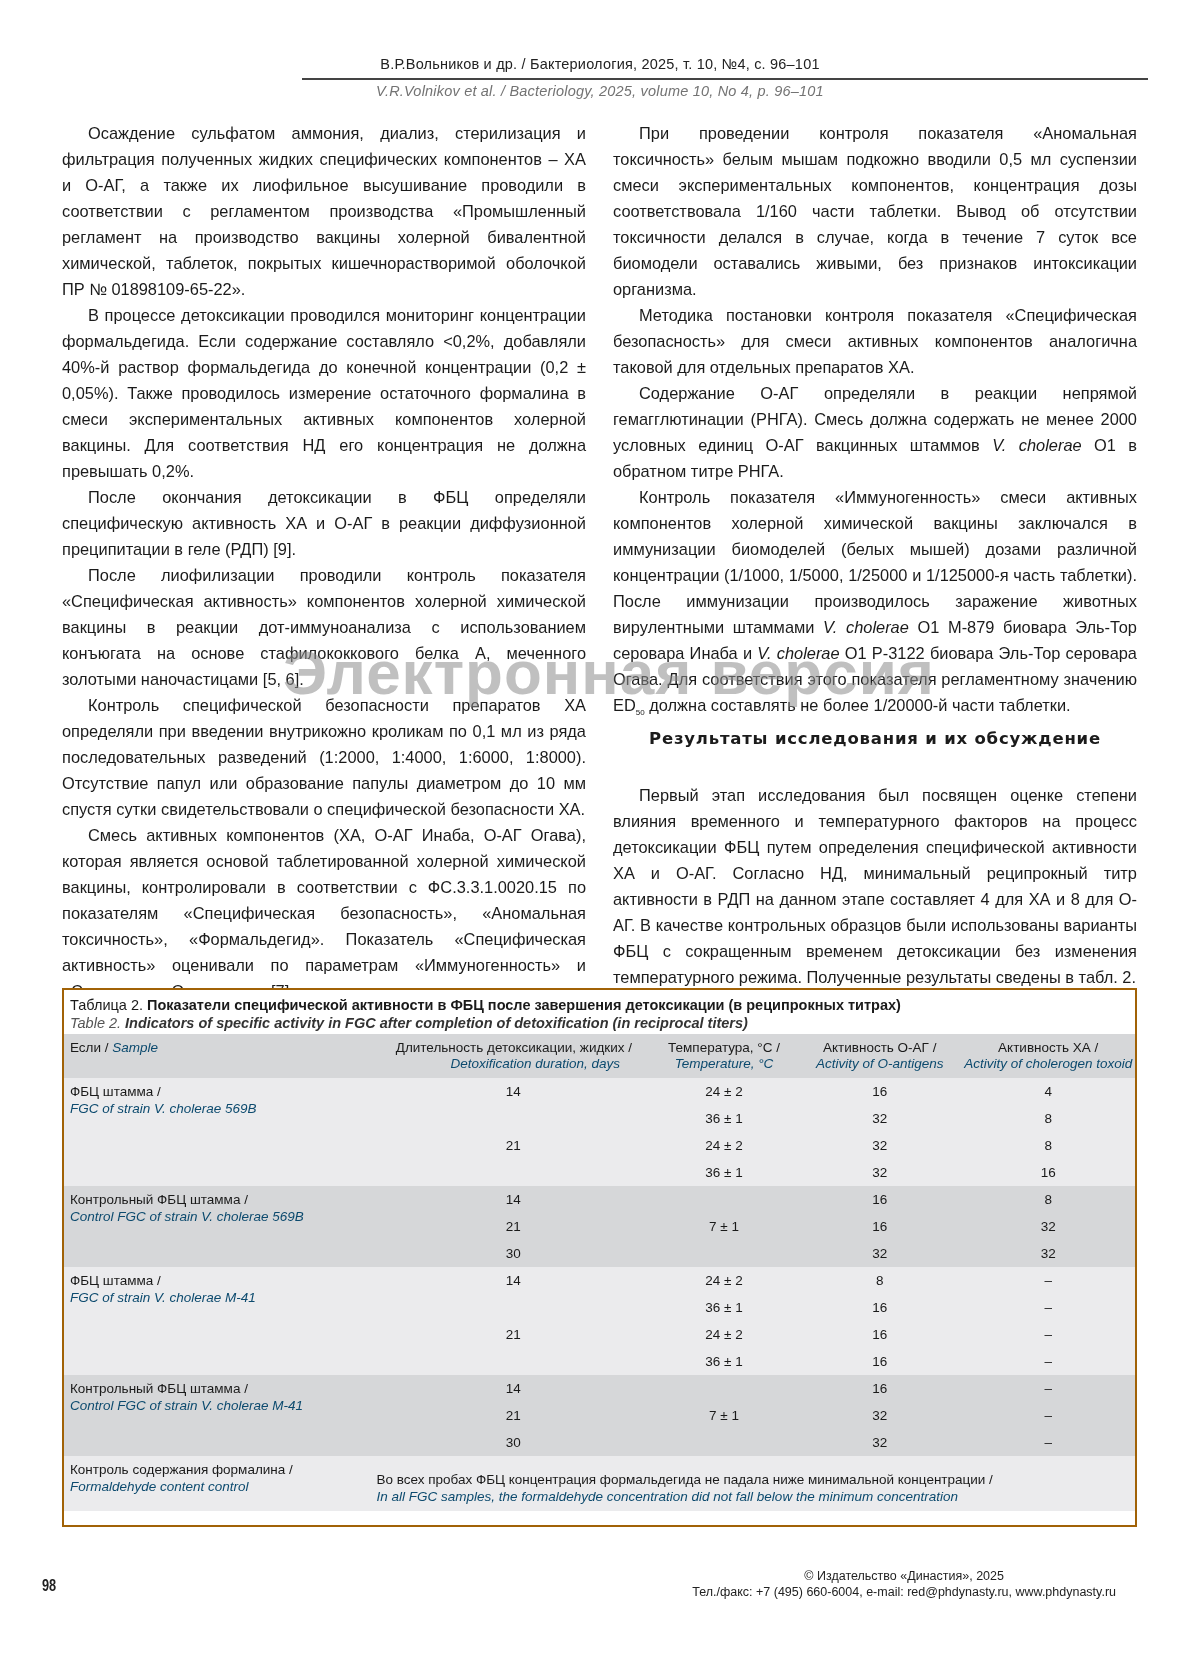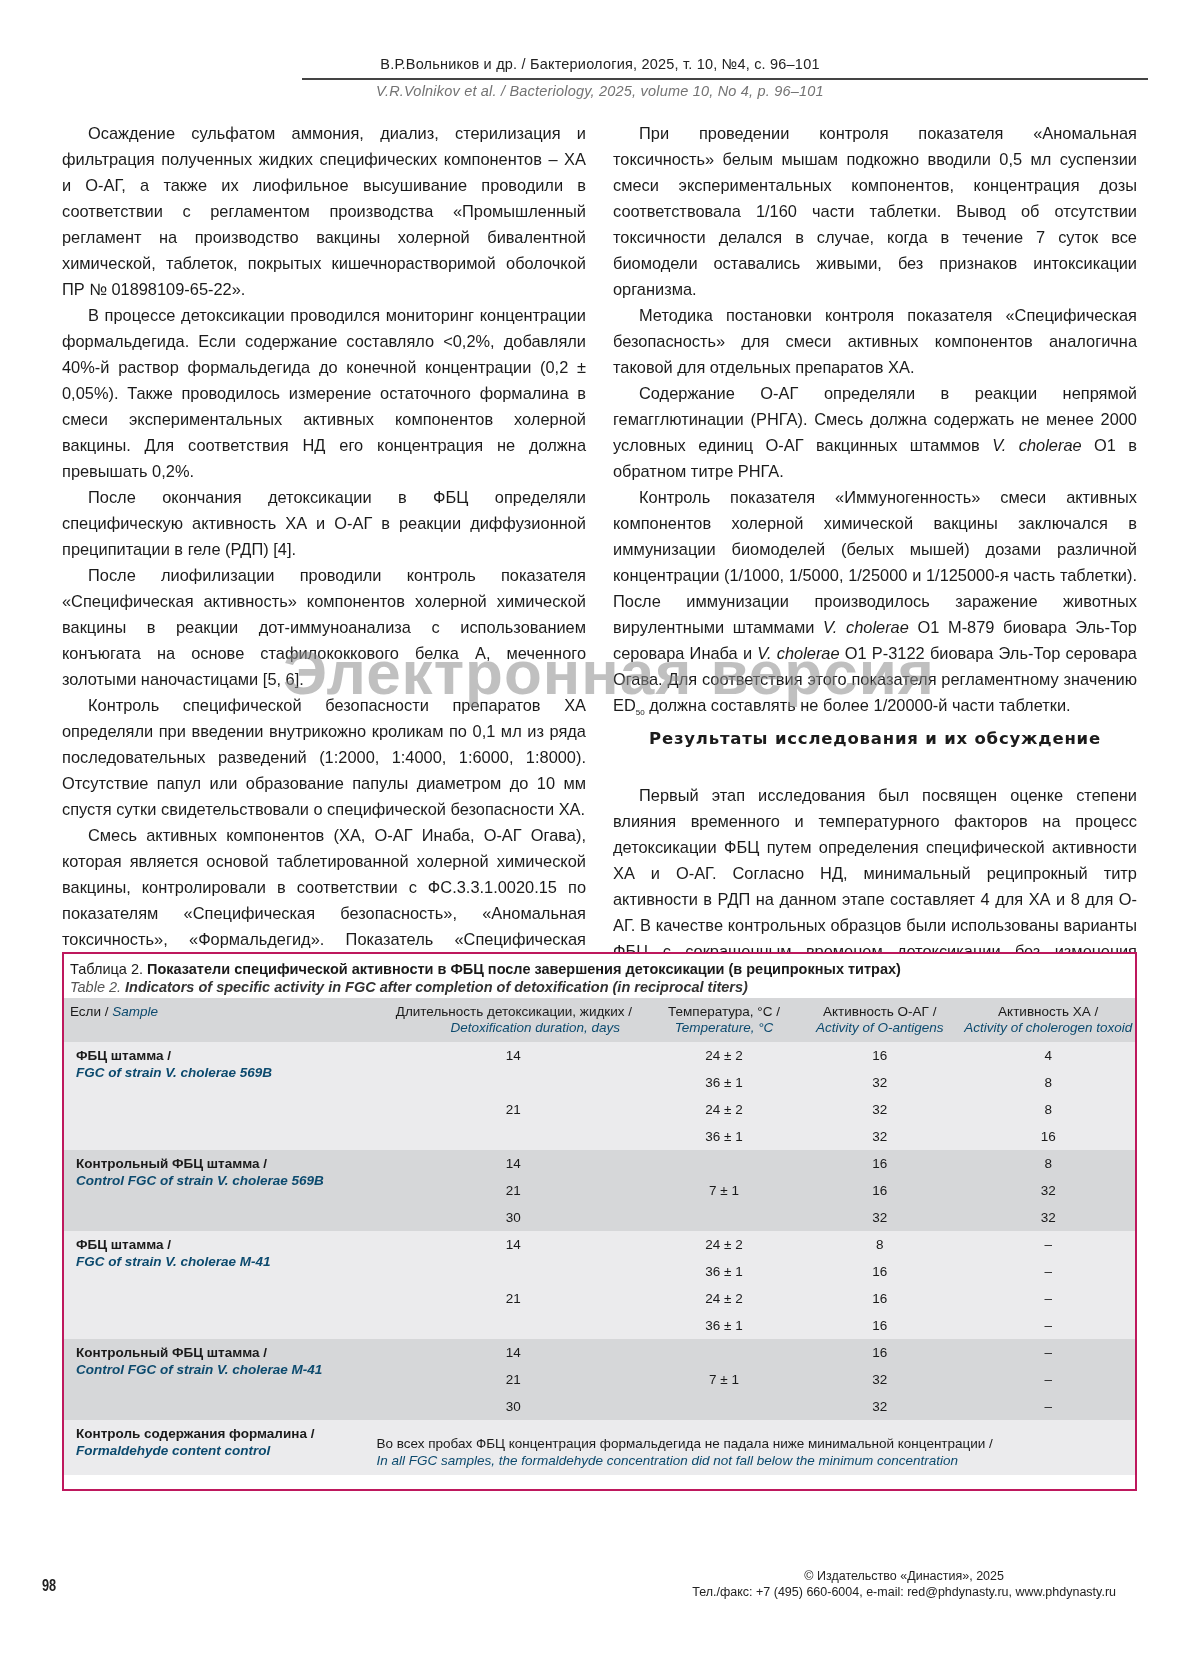--- a/index.html
+++ b/index.html
@@ -15,56 +15,56 @@
   .col-left { left: 62px; }
   .col-right { left: 613px; }
   .col p { margin: 0; text-indent: 26px; }
   .col h2 { margin: 0 0 30px 0; font-size: 16.5px; font-weight: bold; text-align: center;
             letter-spacing: 0.8px; font-family: "DejaVu Sans", sans-serif; }
   .sub { font-size: 8px; vertical-align: sub; }
   .watermark { position: absolute; left: 283px; top: 637px; font-size: 62px; font-weight: bold;
                color: rgba(140,140,140,0.55); letter-spacing: 1px; pointer-events: none;
                font-family: "Liberation Sans", sans-serif; white-space: nowrap; }
   
-  .table-box { position: absolute; left: 62px; top: 952px; width: 1075px; height: 539px;
-               border: 2px solid #be185d; box-sizing: border-box; background: #fff; }
+  .table-box { position: absolute; left: 62px; top: 988px; width: 1075px; height: 539px;
+               border: 2px solid #a16207; box-sizing: border-box; background: #fff; }
   .tcap { position: absolute; left: 6px; top: 6px; font-size: 14.5px; line-height: 18px; color: #1a1a1a; }
   .tcap .en { font-style: italic; color: #555; }
   .tcap b { font-weight: bold; }
   .tcap .en b { color: #333; }
   table.data { position: absolute; left: 0; top: 44px; width: 1071px; border-collapse: collapse;
                font-family: "Liberation Sans", sans-serif; font-size: 13.5px; color: #1a1a1a; }
   table.data th, table.data td { padding: 0; vertical-align: top; }
   table.data thead tr { background: #d6d7d9; height: 44px; }
   table.data th { font-weight: normal; text-align: center; padding-top: 6px; line-height: 16px; }
   table.data th.left { text-align: left; padding-left: 6px; }
   table.data th .en, table.data td .en { font-style: italic; color: #0c4a6e; }
   .g-light { background: #ebebed; }
   .g-dark { background: #d6d7d9; }
   table.data td { height: 27px; line-height: 27px; text-align: center; }
-  table.data td.sample { text-align: left; padding-left: 12px; line-height: 17px; padding-top: 5px; font-weight: bold; }
+  table.data td.sample { text-align: left; padding-left: 6px; line-height: 17px; padding-top: 5px; }
   tr.last-row td { line-height: 17px; padding-top: 15px; height: 40px; text-align: left; }
   tr.last-row td.fnote { padding-left: 0; }
   .c1 { width: 300px; } .c2 { width: 250px; } .c3 { width: 145px; } .c4 { width: 160px; } .c5 { width: 170px; }
   .footer-page { position: absolute; left: 42px; top: 1576px; font-size: 17px; font-weight: bold;
                  transform: scaleX(0.75); transform-origin: left; color: #222; }
   .footer-pub { position: absolute; right: 84px; top: 1568px; font-size: 12.5px; text-align: center;
                 line-height: 16px; color: #222; }
 </style>
 </head>
 <body>
 
 <div class="running-head rh-ru">В.Р.Вольников и др. / Бактериология, 2025, т. 10, №4, с. 96–101</div>
 <div class="rh-rule"></div>
 <div class="running-head rh-en">V.R.Volnikov et al. / Bacteriology, 2025, volume 10, No 4, p. 96–101</div>
 
 <div class="col col-left">
   <p>Осаждение сульфатом аммония, диализ, стерилизация и фильтрация полученных жидких специфических компонентов – ХА и О-АГ, а также их лиофильное высушивание проводили в соответствии с регламентом производства «Промышленный регламент на производство вакцины холерной бивалентной химической, таблеток, покрытых кишечнорастворимой оболочкой ПР № 01898109-65-22».</p>
   <p>В процессе детоксикации проводился мониторинг концентрации формальдегида. Если содержание составляло &lt;0,2%, добавляли 40%-й раствор формальдегида до конечной концентрации (0,2 ± 0,05%). Также проводилось измерение остаточного формалина в смеси экспериментальных активных компонентов холерной вакцины. Для соответствия НД его концентрация не должна превышать 0,2%.</p>
-  <p>После окончания детоксикации в ФБЦ определяли специфическую активность ХА и О-АГ в реакции диффузионной преципитации в геле (РДП) [4].</p>
+  <p>После окончания детоксикации в ФБЦ определяли специфическую активность ХА и О-АГ в реакции диффузионной преципитации в геле (РДП) [9].</p>
   <p>После лиофилизации проводили контроль показателя «Специфическая активность» компонентов холерной химической вакцины в реакции дот-иммуноанализа с использованием конъюгата на основе стафилококкового белка А, меченного золотыми наночастицами [5, 6].</p>
   <p>Контроль специфической безопасности препаратов ХА определяли при введении внутрикожно кроликам по 0,1 мл из ряда последовательных разведений (1:2000, 1:4000, 1:6000, 1:8000). Отсутствие папул или образование папулы диаметром до 10 мм спустя сутки свидетельствовали о специфической безопасности ХА.</p>
   <p>Смесь активных компонентов (ХА, О-АГ Инаба, О-АГ Огава), которая является основой таблетированной холерной химической вакцины, контролировали в соответствии с ФС.3.3.1.0020.15 по показателям «Специфическая безопасность», «Аномальная токсичность», «Формальдегид». Показатель «Специфическая активность» оценивали по параметрам «Иммуногенность» и «Содержание О-антигена» [7].</p>
 </div>
 
 <div class="col col-right">
   <p>При проведении контроля показателя «Аномальная токсичность» белым мышам подкожно вводили 0,5 мл суспензии смеси экспериментальных компонентов, концентрация дозы соответствовала 1/160 части таблетки. Вывод об отсутствии токсичности делался в случае, когда в течение 7 суток все биомодели оставались живыми, без признаков интоксикации организма.</p>
   <p>Методика постановки контроля показателя «Специфическая безопасность» для смеси активных компонентов аналогична таковой для отдельных препаратов ХА.</p>
   <p><span>Содержание О-АГ определяли в реакции непрямой гемагглютинации (РНГА). Смесь должна содержать не менее 2000 условных единиц О-АГ вакцинных штаммов </span><i>V. cholerae</i><span> О1 в обратном титре РНГА.</span></p>
   <p><span>Контроль показателя «Иммуногенность» смеси активных компонентов холерной химической вакцины заключался в иммунизации биомоделей (белых мышей) дозами различной концентрации (1/1000, 1/5000, 1/25000 и 1/125000-я часть таблетки). После иммунизации производилось заражение животных вирулентными штаммами </span><i>V. cholerae</i><span> О1 М-879 биовара Эль-Тор серовара Инаба и </span><i>V. cholerae</i><span> О1 Р-3122 биовара Эль-Тор серовара Огава. Для соответствия этого показателя регламентному значению ED</span><span class="sub">50</span><span> должна составлять не более 1/20000-й части таблетки.</span></p>

